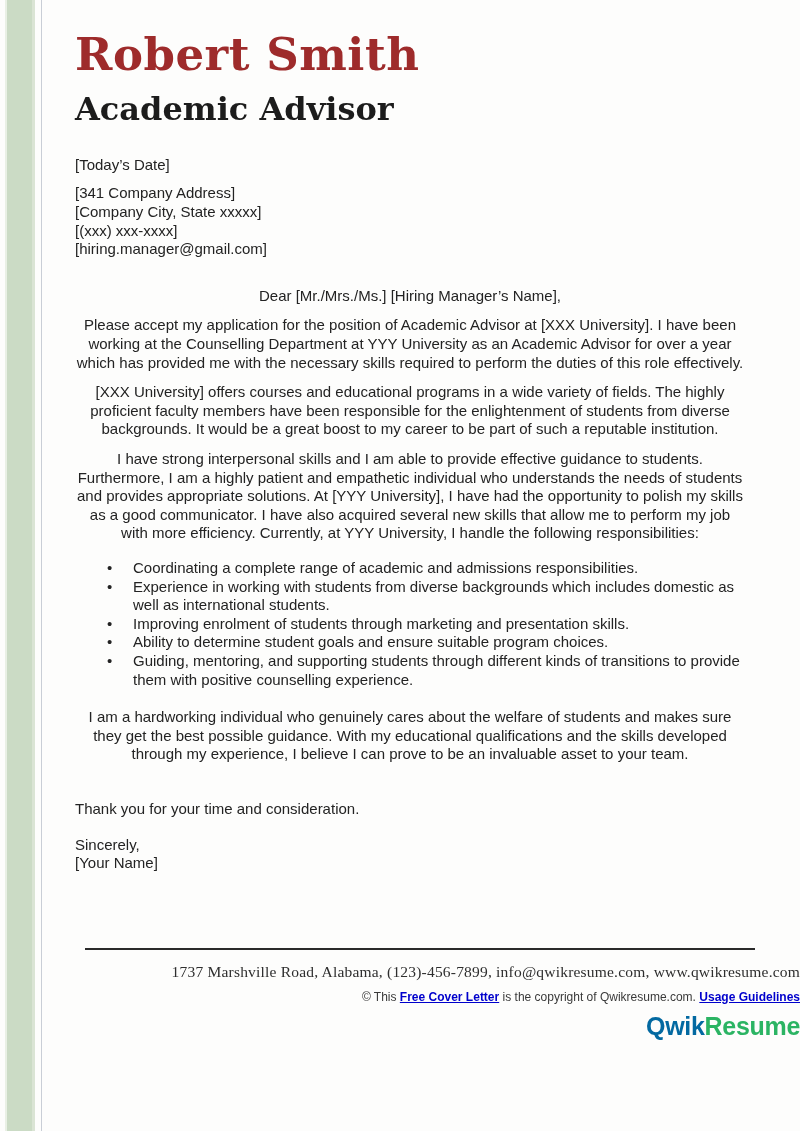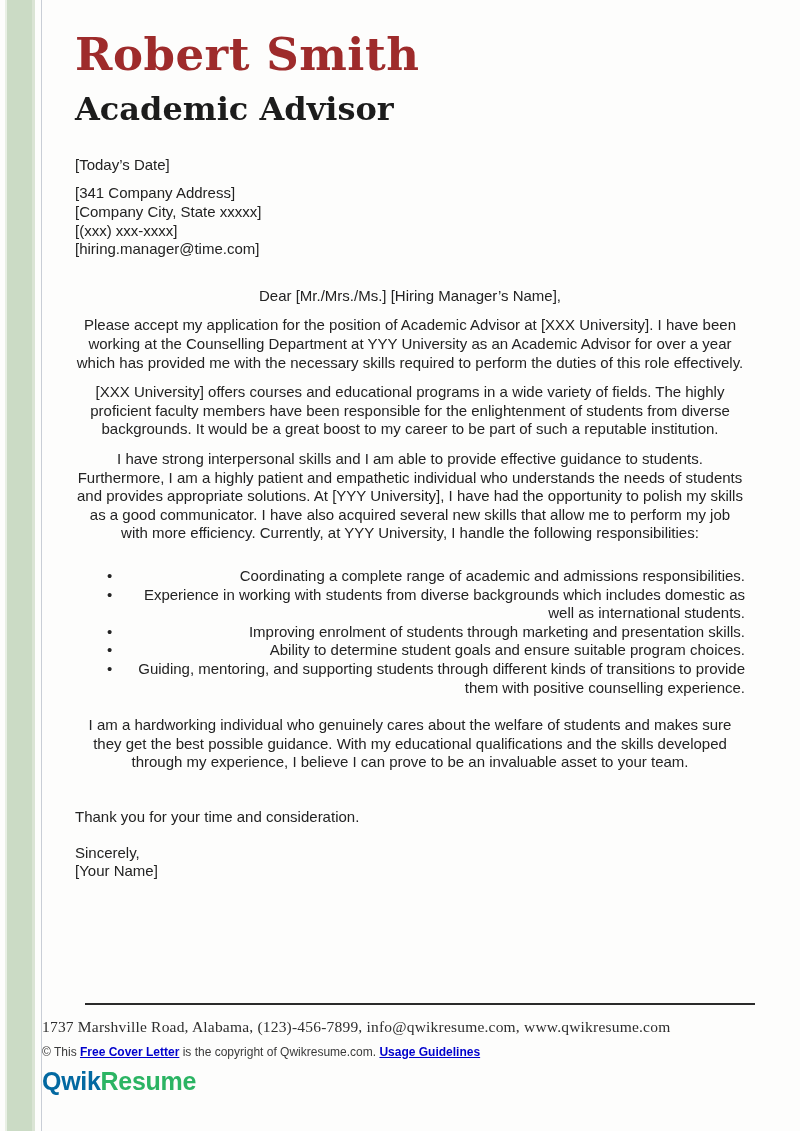--- a/index.html
+++ b/index.html
@@ -49,42 +49,41 @@
     font-size: 32px;
     line-height: 1.2;
     color: #1c1c1c;
   }
   .body-text { font-size: 15px; line-height: 18.6px; }
   .date-line { margin-top: 28px; }
   .address-block { margin-top: 10px; }
   .salutation { margin-top: 28px; text-align: center; }
   .para { margin-top: 11px; text-align: center; }
   ul.duties {
-    margin-top: 24px;
+    margin-top: 16px;
     list-style: none;
     padding-left: 58px;
-    text-align: right;
   }
   ul.duties li { position: relative; }
   ul.duties li::before {
     content: "\2022";
     position: absolute;
     left: -26px;
     top: 0;
     font-size: 15px;
     color: #232323;
   }
   .closing-para { margin-top: 19px; }
   .thanks { margin-top: 36px; }
   .signoff { margin-top: 17px; }
   
   .footer {
     position: absolute;
-    left: 42px; right: 0; top: 1003px;
-    text-align: left;
+    left: 42px; right: 0; top: 948px;
+    text-align: right;
   }
   .footer-divider {
     margin: 0 45px 0 43px;
     border-top: 2px solid #2a2a2a;
   }
   .footer-contact {
     margin-top: 13px;
     font-family: "Liberation Serif", serif;
     font-size: 15.5px;
     color: #2e2e2e;
@@ -122,21 +121,21 @@
 
     <h1 class="name">Robert Smith</h1>
     <h2 class="role">Academic Advisor</h2>
 
     <div class="body-text date-line">[Today’s Date]</div>
 
     <div class="address-block body-text">
       <div>[341 Company Address]</div>
       <div>[Company City, State xxxxx]</div>
       <div>[(xxx) xxx-xxxx]</div>
-      <div>[hiring.manager@time.com]</div>
+      <div>[hiring.manager@gmail.com]</div>
     </div>
 
     <div class="body-text salutation">Dear [Mr./Mrs./Ms.] [Hiring Manager’s Name],</div>
 
     <p class="body-text para">Please accept my application for the position of Academic Advisor at [XXX University]. I have been working at the Counselling Department at YYY University as an Academic Advisor for over a year which has provided me with the necessary skills required to perform the duties of this role effectively.</p>
     <p class="body-text para">[XXX University] offers courses and educational programs in a wide variety of fields. The highly proficient faculty members have been responsible for the enlightenment of students from diverse backgrounds. It would be a great boost to my career to be part of such a reputable institution.</p>
     <p class="body-text para">I have strong interpersonal skills and I am able to provide effective guidance to students. Furthermore, I am a highly patient and empathetic individual who understands the needs of students and provides appropriate solutions. At [YYY University], I have had the opportunity to polish my skills as a good communicator. I have also acquired several new skills that allow me to perform my job with more efficiency. Currently, at YYY University, I handle the following responsibilities:</p>
 
     <ul class="duties body-text">
       <li>Coordinating a complete range of academic and admissions responsibilities.</li>

